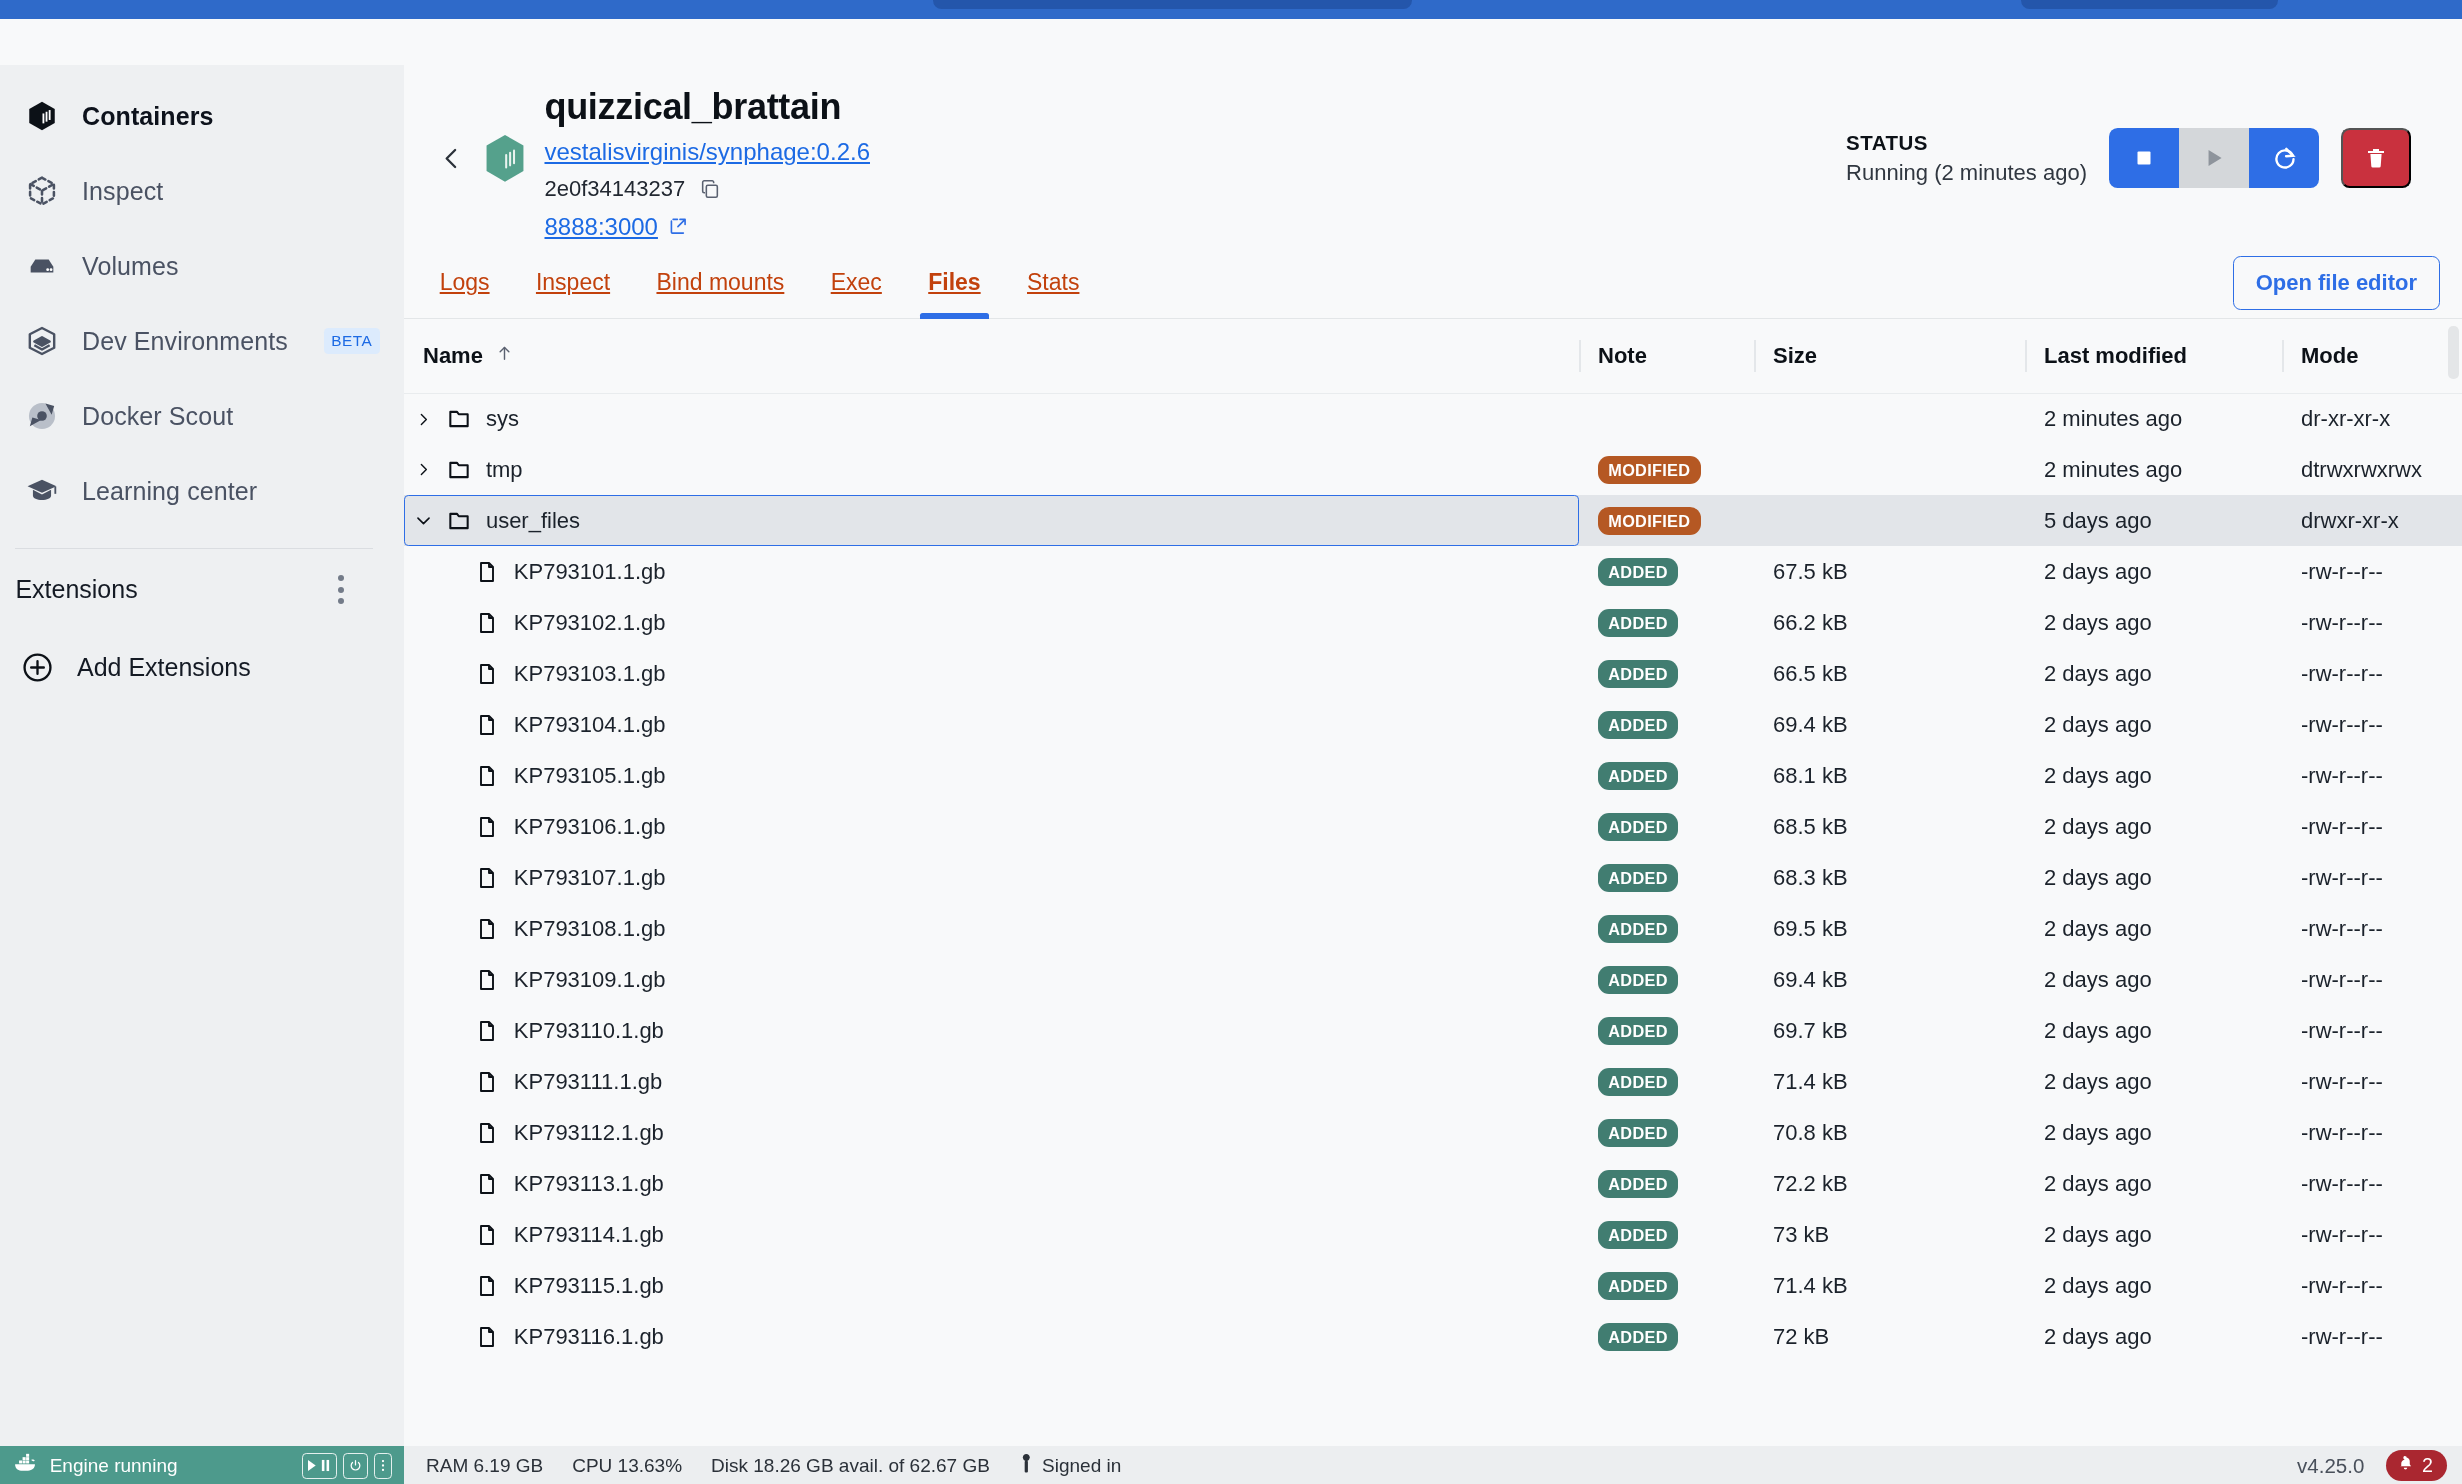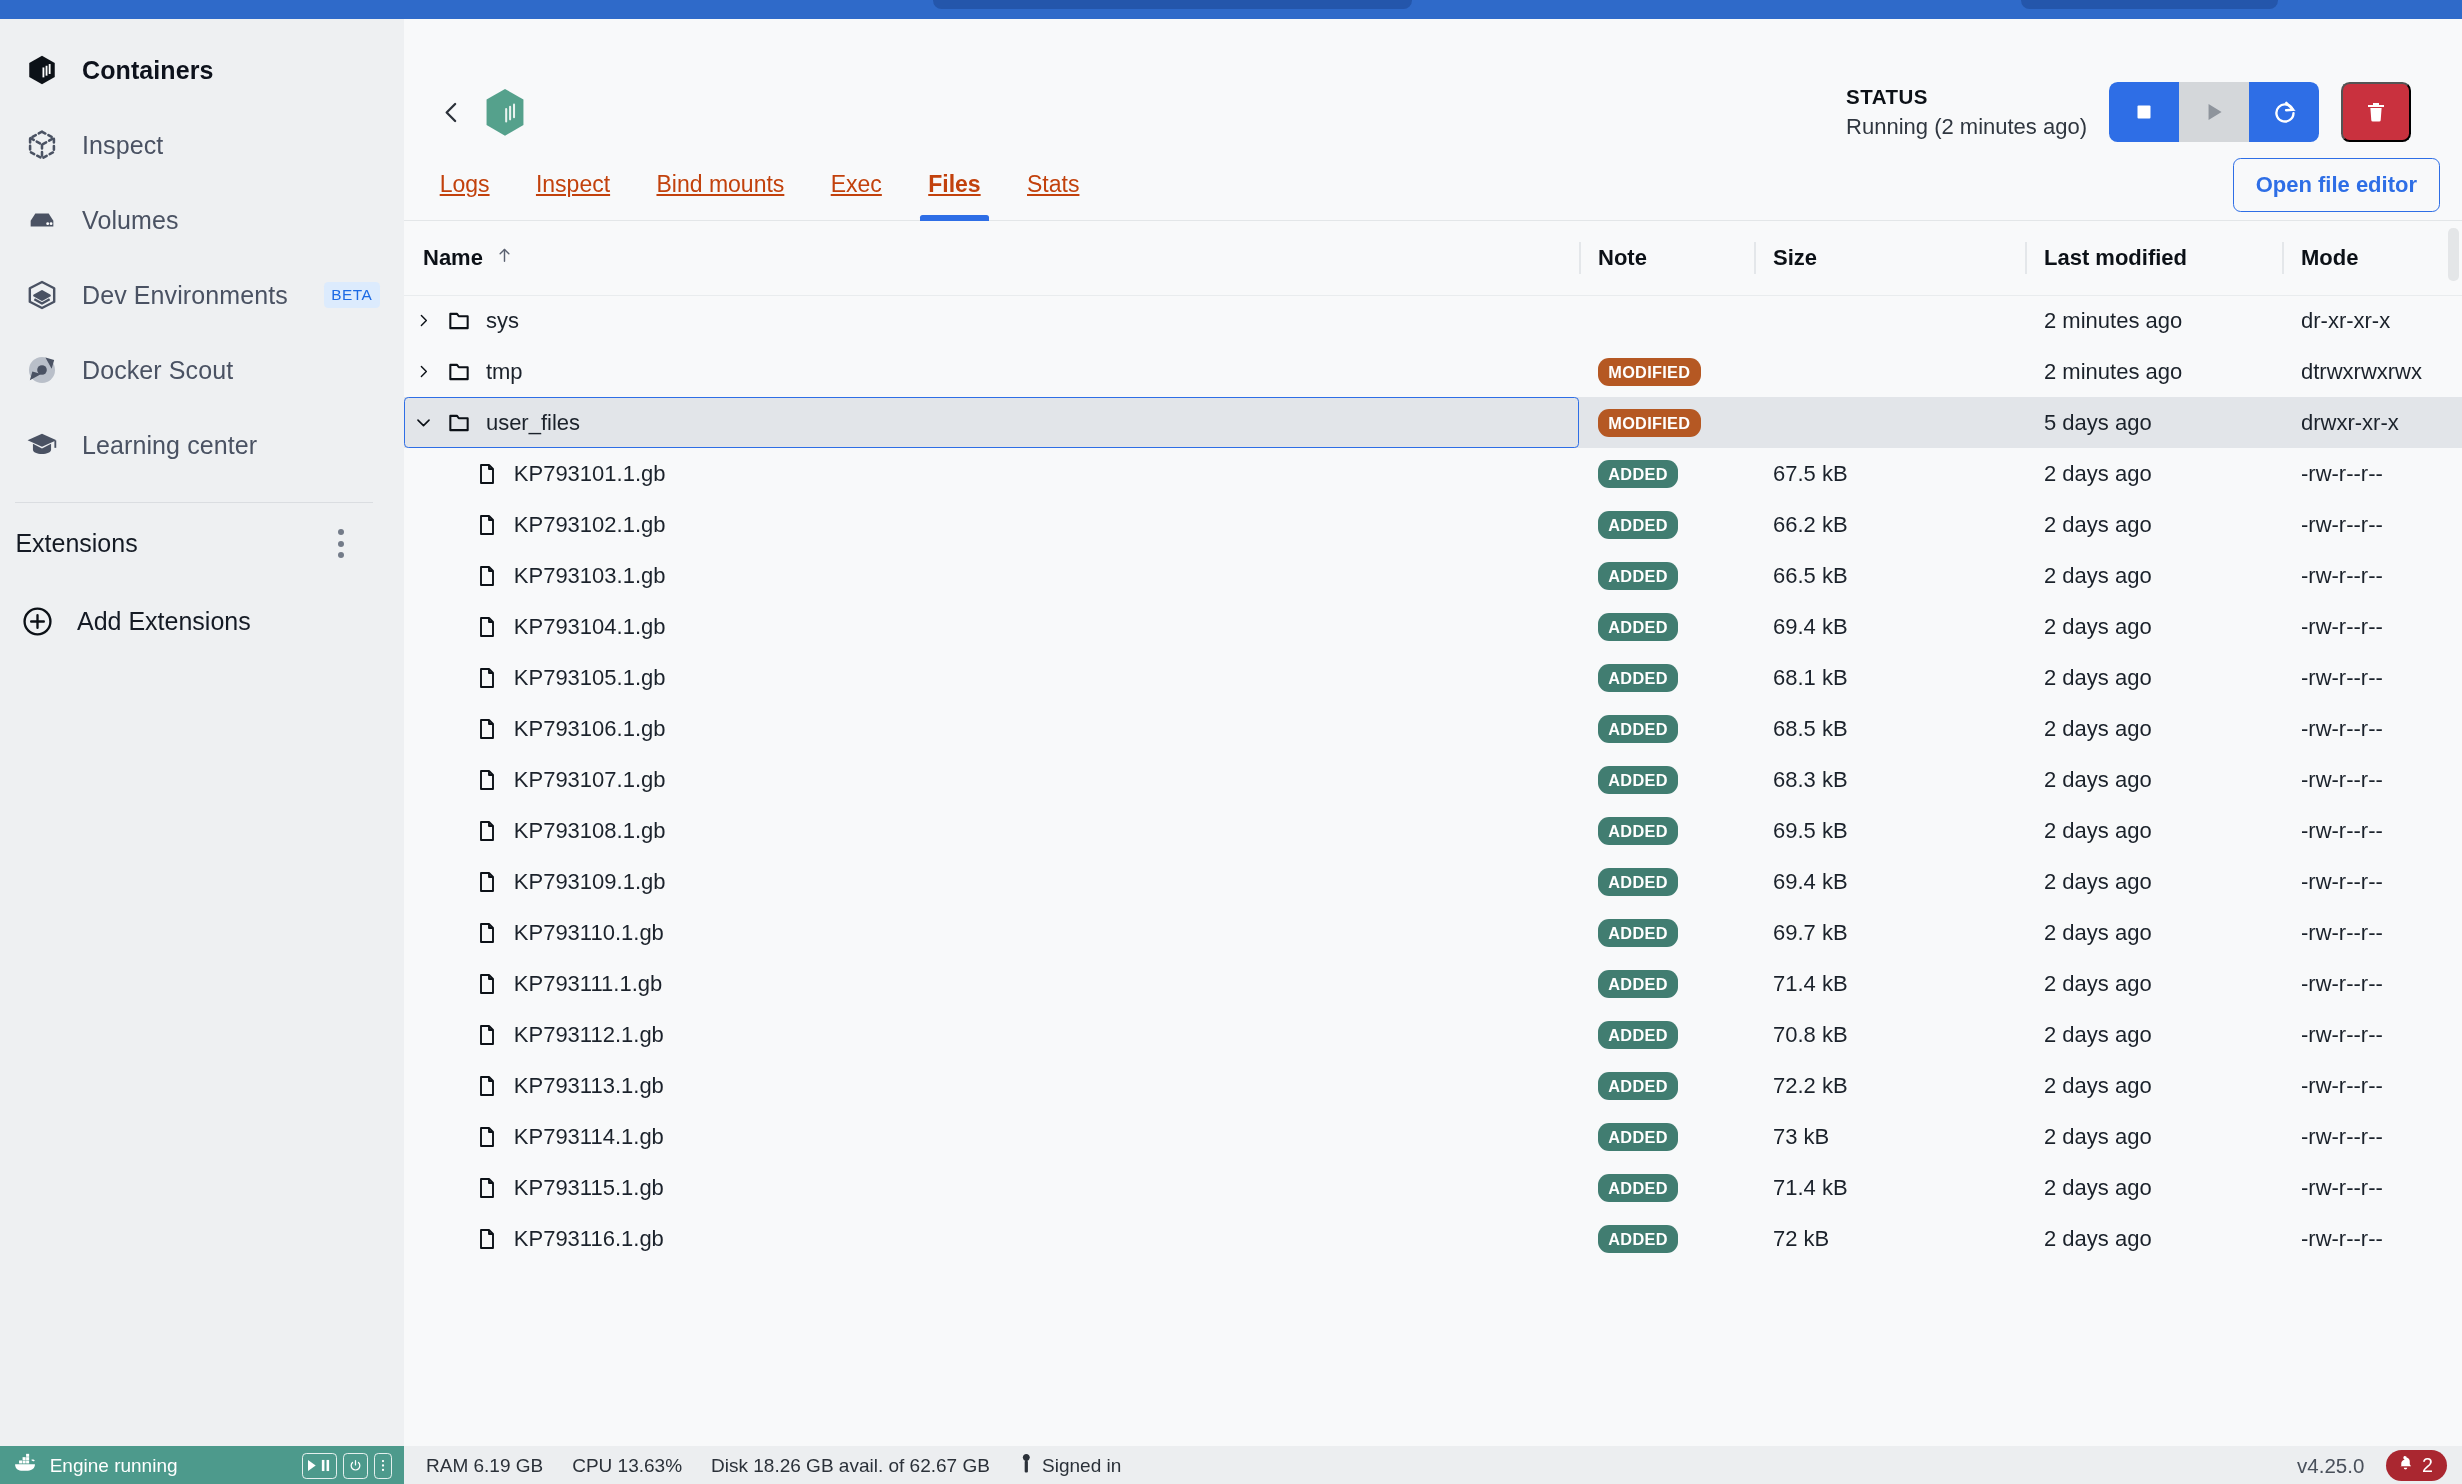--- a/index.html
+++ b/index.html
@@ -13,21 +13,21 @@
 
   
   .titlebar { height: 19px; background: #2f6ac9; position: relative; flex: 0 0 19px; }
   .titlebar .tb-pill {
     position: absolute; top: -12px; background: #2456ab; border-radius: 8.6px; height: 20.5px;
   }
   .tb-pill-a { left: 933px; width: 479px; }
   .tb-pill-b { left: 2021px; width: 257px; }
 
   
-  .body-row { flex: 1 1 auto; display: flex; min-height: 0; }
+  .body-row { flex: 1 1 auto; display: flex; min-height: 0; margin-top: 46px; }
 
   
   .sidebar {
     width: 404px; flex: 0 0 404px;
     background: #eef0f2;
     padding-top: 13.7px;
     display: flex; flex-direction: column;
     position: relative;
   }
   .nav-item {
@@ -304,20 +304,41 @@
           <svg width="48" height="51" viewBox="0 0 24 26">
               <path fill="#55a18c" d="M12 1 2.6 6.4v13L12 24.8l9.4-5.4v-13z"></path>
               <g stroke="#e9f3ef" stroke-width="1.05" stroke-linecap="round">
                 <line x1="12.6" y1="11.2" x2="12.6" y2="17.6"></line>
                 <line x1="14.6" y1="10.1" x2="14.6" y2="16.5"></line>
                 <line x1="16.6" y1="9" x2="16.6" y2="15.4"></line>
               </g>
             </svg>
         </span>
 
+        <div class="c-meta">
+          <div class="c-title">quizzical_brattain</div>
+          <a class="c-image">vestalisvirginis/synphage:0.2.6</a>
+          <div class="c-id-row">
+            <span class="c-id">2e0f34143237</span>
+            <span class="copy-ico">
+              <svg width="22" height="22" viewBox="0 0 24 24" fill="none" stroke="#5a6170" stroke-width="1.7">
+                  <rect x="8" y="8" width="12" height="13" rx="1.6"></rect>
+                  <path d="M16 5.6V4.6A1.6 1.6 0 0 0 14.4 3H5.6A1.6 1.6 0 0 0 4 4.6v9.8A1.6 1.6 0 0 0 5.6 16h1"></path>
+                </svg>
+            </span>
+          </div>
+          <div class="c-port-row">
+            <a class="c-port">8888:3000</a>
+            <span class="copy-ico">
+              <svg width="20.5" height="20.5" viewBox="0 0 24 24" fill="none" stroke="#2e6ee6" stroke-width="1.9" stroke-linecap="round" stroke-linejoin="round">
+                  <path d="M6 4h5M4 6v13a1 1 0 0 0 1 1h13M20 4h-6M20 4v6M20 4l-8.4 8.4"></path>
+                </svg>
+            </span>
+          </div>
+        </div>
 
         <div class="c-actions">
           <div class="status-block">
             <div class="status-label">STATUS</div>
             <div class="status-value">Running (2 minutes ago)</div>
           </div>
 
           <div class="btn-group">
             <button class="act-btn act-stop">
               <svg width="24" height="24" viewBox="0 0 24 24">

